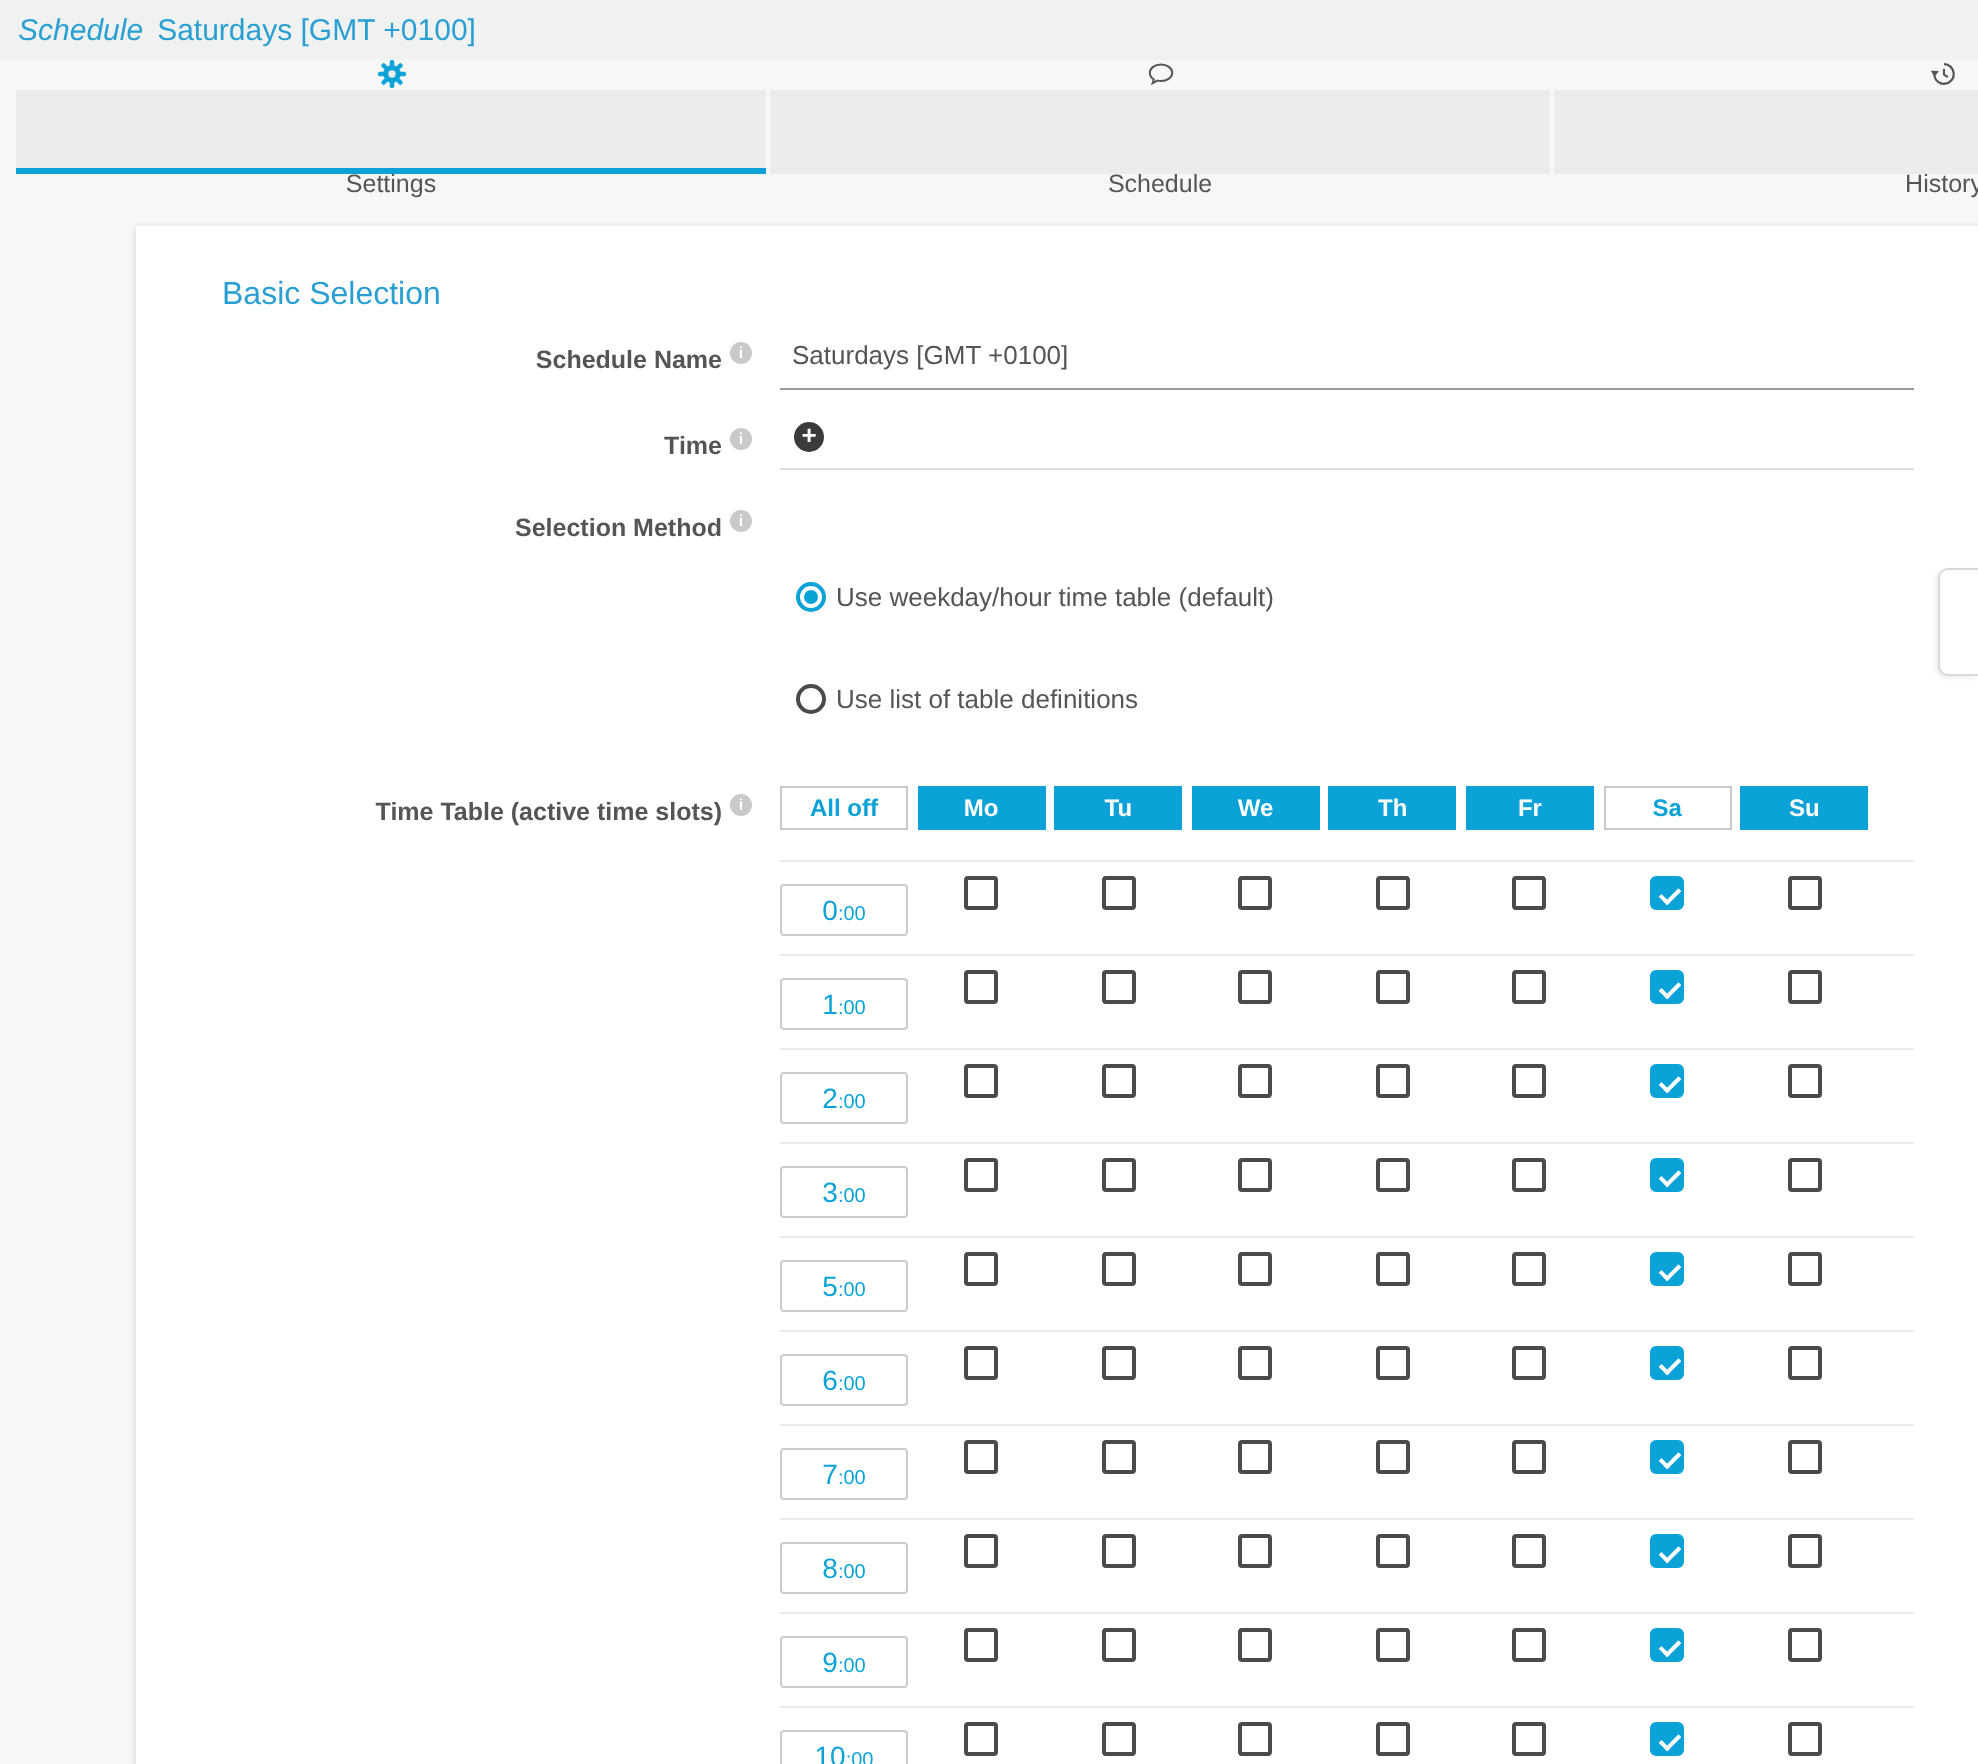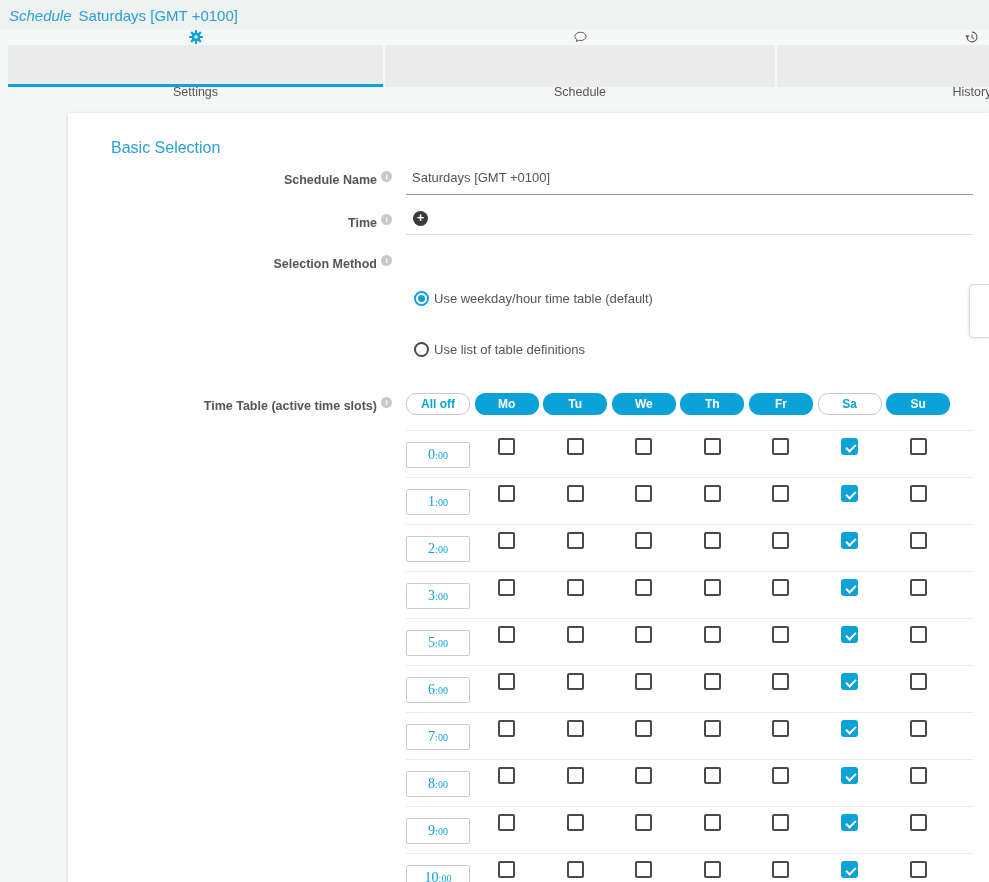--- a/index.html
+++ b/index.html
@@ -35,21 +35,21 @@
   .main { height:825px; }
   .card {
     margin-left:68px; margin-top:26px; background:#fff; min-height:800px;
     box-shadow:0 1px 4px rgba(0,0,0,0.16);
   }
   .heading {
     color:var(--accent-soft); font-size:16px; font-weight:400;
     padding:26px 0 8px 43px;
   }
 
-  .form-row { display:grid; grid-template-columns:322px 567px;padding-left:16px; }
+  .form-row { display:grid; grid-template-columns:322px 567px; }
   .label-cell {
     display:flex; justify-content:flex-end; align-items:flex-start;
     gap:4px; padding-right:14px; padding-top:8px;
     font-weight:700; font-size:12.5px; color:#555; text-align:right;
   }
   .info {
     width:11px; height:11px; border-radius:50%; background:#c9c9c9; color:#fff;
     font-size:8px; line-height:11px; text-align:center; flex:0 0 auto;
     margin-top:-2px; font-weight:700; cursor:pointer;
   }
@@ -83,28 +83,28 @@
   .row-tt { margin-top:18px; }
   .row-tt .label-cell { padding-top:12px; }
 
   
   .tt { padding-top:6px; }
   .tt-grid {
     display:grid; grid-template-columns:repeat(8,64px); column-gap:4.6px;
   }
   .tt-header { height:37px; }
   .day-btn {
-    height:22px; font-size:12px; font-weight:700; border-radius:10px;
+    height:22px; font-size:12px; font-weight:700; border-radius:0;
     text-align:center; line-height:20px; cursor:pointer;
     font-family:"Liberation Sans","DejaVu Sans",sans-serif;
   }
   .day-btn.solid { background:var(--accent); color:#fff; border:1px solid var(--accent); }
   .day-btn.outline { background:#fff; color:var(--accent); border:1px solid #c9c9c9; }
   .tt-row { border-top:1px solid #eaeaea; height:47px; }
-  .hour-cell { padding-top:11px;font-family:Liberation Serif, serif; }
+  .hour-cell { padding-top:11px; }
   .hour-btn {
     width:64px; height:26px; background:#fff; border:1px solid #ccc;
     border-radius:2px; color:var(--accent); text-align:center; cursor:pointer;
     line-height:24px;
   }
   .hour-btn .h { font-size:14px; }
   .hour-btn .m { font-size:10px; }
   .cb-cell { display:flex; justify-content:center; padding-top:7px; }
   .cb {
     width:17px; height:17px; border:2px solid #4a4a4a; border-radius:2px;

